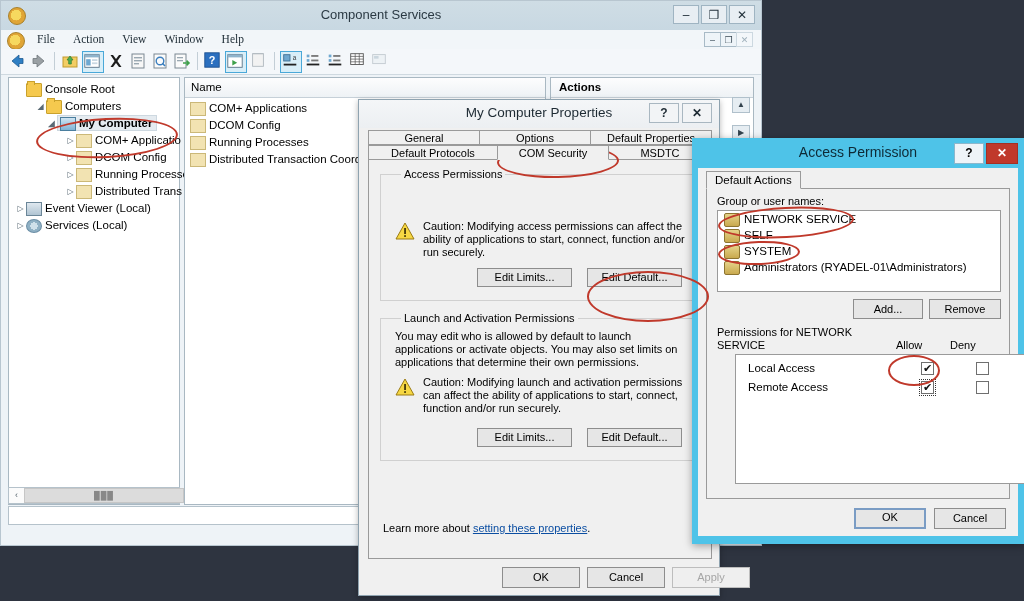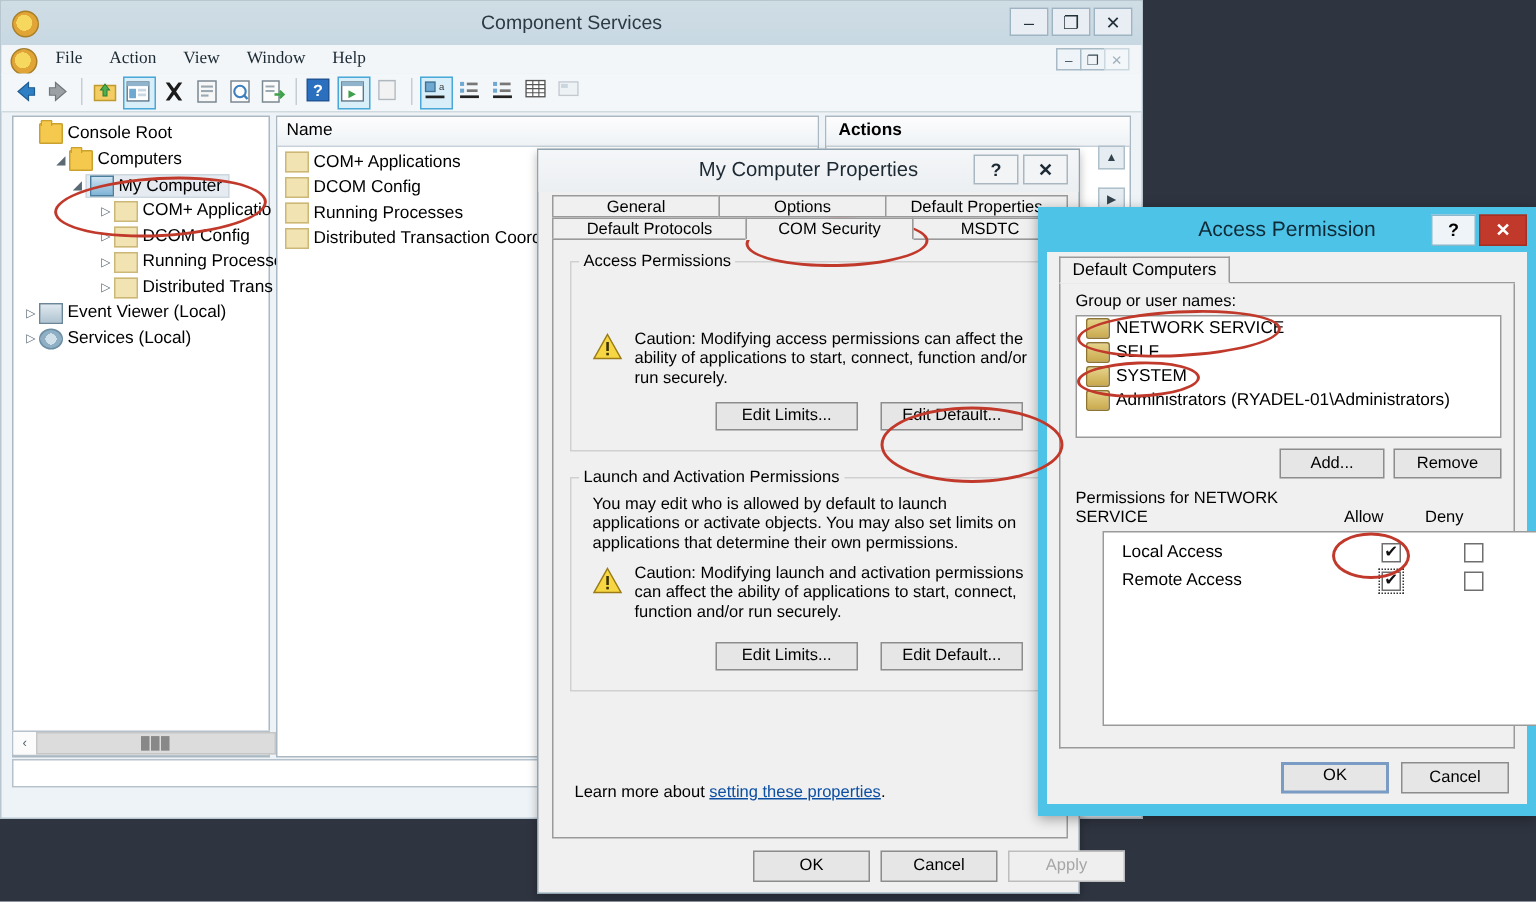--- a/index.html
+++ b/index.html
@@ -156,21 +156,21 @@
     background:#f0f0f0;border:1px solid #9a9a9a;box-sizing:border-box;
     font-size:11px;
   }
   .tab.sel{background:#f0f0f0;border-bottom:1px solid #f0f0f0;z-index:3;}
   #props-body{
     left:9px;top:59px;width:344px;height:400px;
     background:#f0f0f0;border:1px solid #9a9a9a;box-sizing:border-box;
   }
 
   .groupbox{position:absolute;border:1px solid #d0d0d0;background:transparent;}
-  .grouplabel{position:absolute;background:#f0f0f0;padding:0 3px;font-size:11px;}
+  .grouplabel{position:absolute;background:#f0f0f0;padding:0 3px;font-size:11px;margin-left:15px;}
   .gtext{position:absolute;font-size:11px;line-height:13px;}
   .warnicon{position:absolute;width:20px;height:18px;}
   .btn{
     position:absolute;height:19px;background:#e6e6e6;
     border:1px solid #8d8d8d;box-sizing:border-box;
     text-align:center;line-height:17px;font-size:11px;color:#000;
   }
   .btn.dim{color:#a6a6a6;border-color:#bdbdbd;background:#efefef;}
   .btn.def{border:2px solid #7a9cc4;line-height:15px;}
   #learnmore{position:absolute;left:24px;top:424px;font-size:11px;}
@@ -362,21 +362,21 @@
 
       <div class="tree-row" style="padding-left:2px;">
         <span class="tw"></span><span class="ticon folder"></span><span>Console Root</span>
       </div>
 
 
       <div class="tree-row" style="padding-left:22px;">
         <span class="tw">◢</span><span class="ticon folder"></span><span>Computers</span>
       </div>
 
-      <div class="tree-row" style="padding-left:33px;">
+      <div class="tree-row" style="padding-left:33px;font-weight:bold;">
         <span class="tw">◢</span><span id="tree-sel" style="padding:1px 4px 1px 2px;"><span class="ticon pcicon"></span><span>My Computer</span></span>
       </div>
 
       <div class="tree-row" style="padding-left:52px;">
         <span class="tw">▷</span><span class="ticon folder-pale"></span><span>COM+ Applicatio</span>
       </div>
       <div class="tree-row" style="padding-left:52px;">
         <span class="tw">▷</span><span class="ticon folder-pale"></span><span>DCOM Config</span>
       </div>
       <div class="tree-row" style="padding-left:52px;">
@@ -492,21 +492,21 @@
   <div id="access-titlebar">
     <div id="access-title">Access Permission</div>
     <div id="access-help">?</div>
     <div id="access-close">✕</div>
   </div>
 
   <div id="access-inner" style="top:30px;height:368px;">
 
     <div id="access-tabrow" style="top:3px;left:8px;">
       <div id="access-tabline"></div>
-      <div id="access-tab">Default Computers</div>
+      <div id="access-tab">Default Actions</div>
     </div>
 
     <div id="access-panel" style="top:21px;left:8px;width:304px;height:310px;">
 
       <div class="gtext" style="left:10px;top:6px;">Group or user names:</div>
 
       <div class="listbox" style="left:10px;top:21px;width:284px;height:82px;">
         <div class="userrow"><span class="usericon"></span><span>NETWORK SERVICE</span></div>
         <div class="userrow"><span class="usericon"></span><span>SELF</span></div>
         <div class="userrow"><span class="usericon"></span><span>SYSTEM</span></div>

